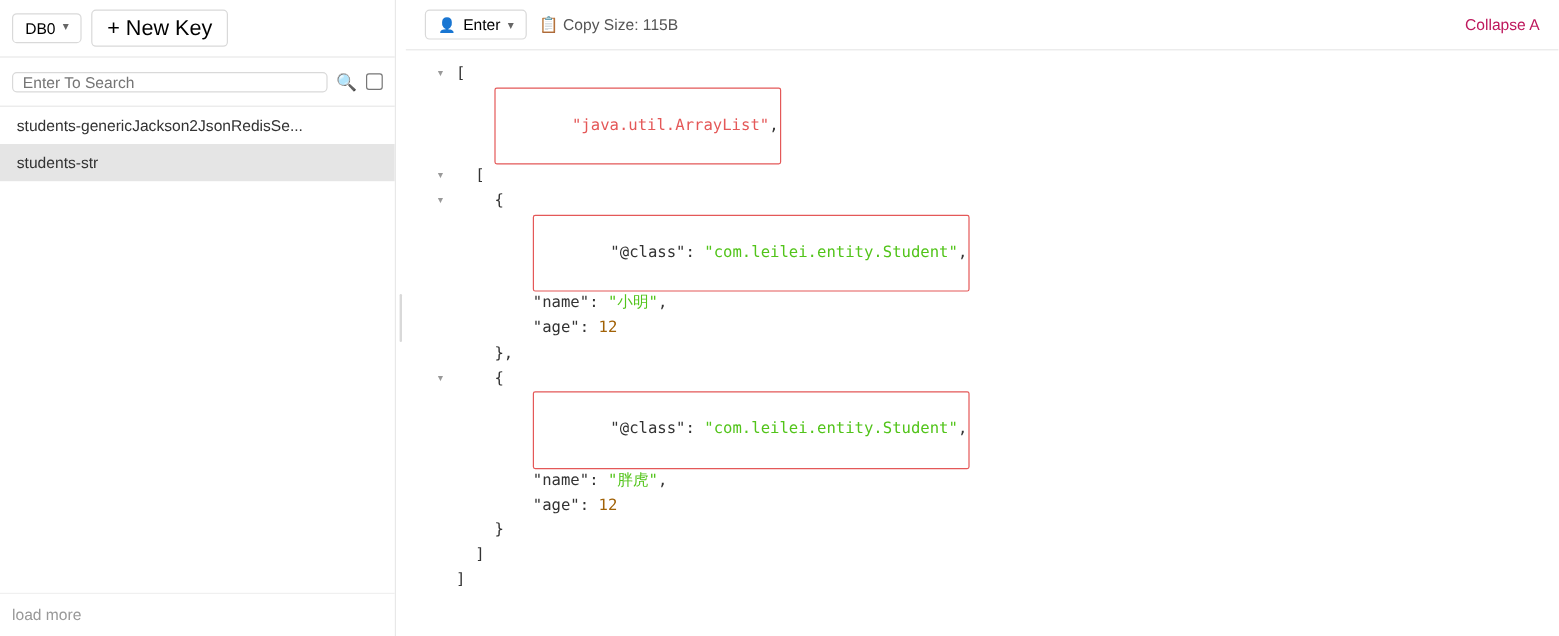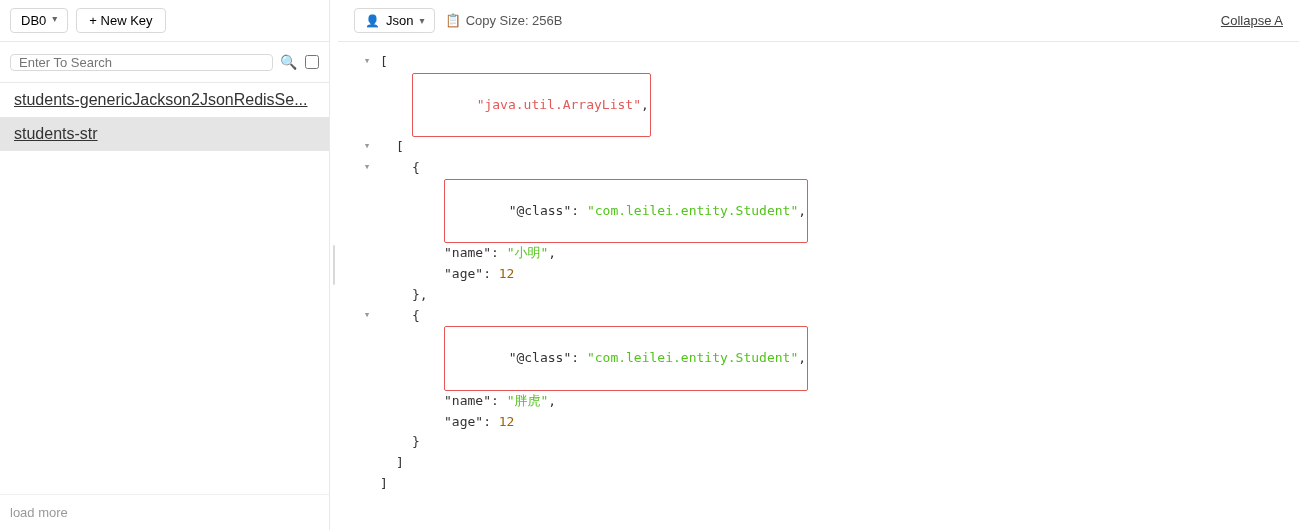--- a/index.html
+++ b/index.html
@@ -40,21 +40,21 @@
     }
 
     .new-key-btn {
       display: flex;
       align-items: center;
       border: 1px solid #d9d9d9;
       border-radius: 4px;
       padding: 4px 12px;
       cursor: pointer;
       gap: 4px;
-      font-size: 13px;
+      font-size: 18px;
       background: #fff;
       white-space: nowrap;
     }
 
     .search-bar {
       display: flex;
       align-items: center;
       padding: 8px 10px;
       border-bottom: 1px solid #e8e8e8;
       gap: 4px;
@@ -88,26 +88,25 @@
     }
 
     .key-list {
       flex: 1;
       overflow-y: auto;
     }
 
     .key-item {
       padding: 8px 14px;
       cursor: pointer;
-      font-size: 16px;
+      font-size: 13px;
       color: #333;
       white-space: nowrap;
       overflow: hidden;
       text-overflow: ellipsis;
-      text-decoration: underline;
     }
 
     .key-item.active {
       background: #e5e5e5;
     }
 
     .load-more {
       padding: 10px;
       color: #999;
       border-top: 1px solid #f0f0f0;
@@ -156,24 +155,23 @@
       color: #555;
       cursor: pointer;
     }
 
     .copy-size-icon {
       color: #666;
     }
 
     .collapse-btn {
       margin-left: auto;
-      color: #404040;
-      cursor: pointer;
-      font-size: 13px;
-      text-decoration: underline;
+      color: #be185d;
+      cursor: pointer;
+      font-size: 13px;
     }
 
     .json-viewer {
       flex: 1;
       overflow: auto;
       padding: 10px 20px;
       font-family: 'Consolas', 'Monaco', monospace;
       font-size: 13px;
       line-height: 1.6;
       color: #333;
@@ -257,26 +255,26 @@
 </div>
 
 <div class="resizer">
   <div class="resizer-line"></div>
 </div>
 
 <div id="main">
   <div class="main-toolbar">
     <div class="format-select">
       <span class="format-icon">👤</span>
-      <span>Json</span>
+      <span>Enter</span>
       <span class="db-select-arrow">▾</span>
     </div>
     <span class="copy-size">
       <span class="copy-size-icon">📋</span>
-      <span>Copy Size: 256B</span>
+      <span>Copy Size: 115B</span>
     </span>
     <span class="collapse-btn">Collapse A</span>
   </div>
 
   <div class="json-viewer">
 
     <div class="json-line">
       <span class="toggle-btn">▾</span>
       <span class="json-punct">[</span>
     </div>

